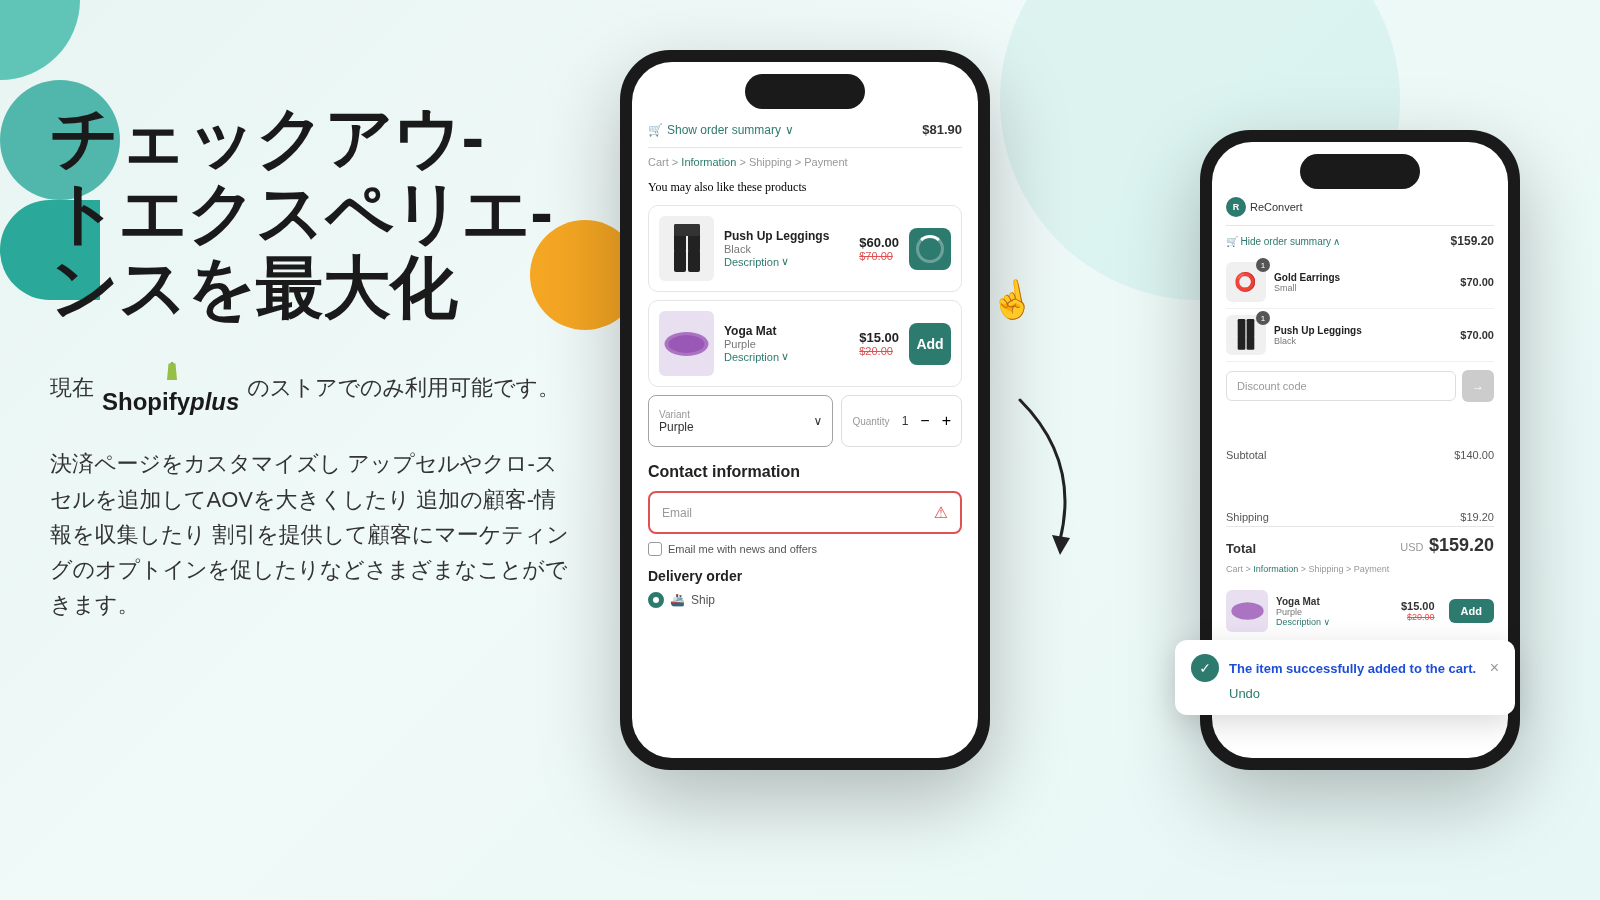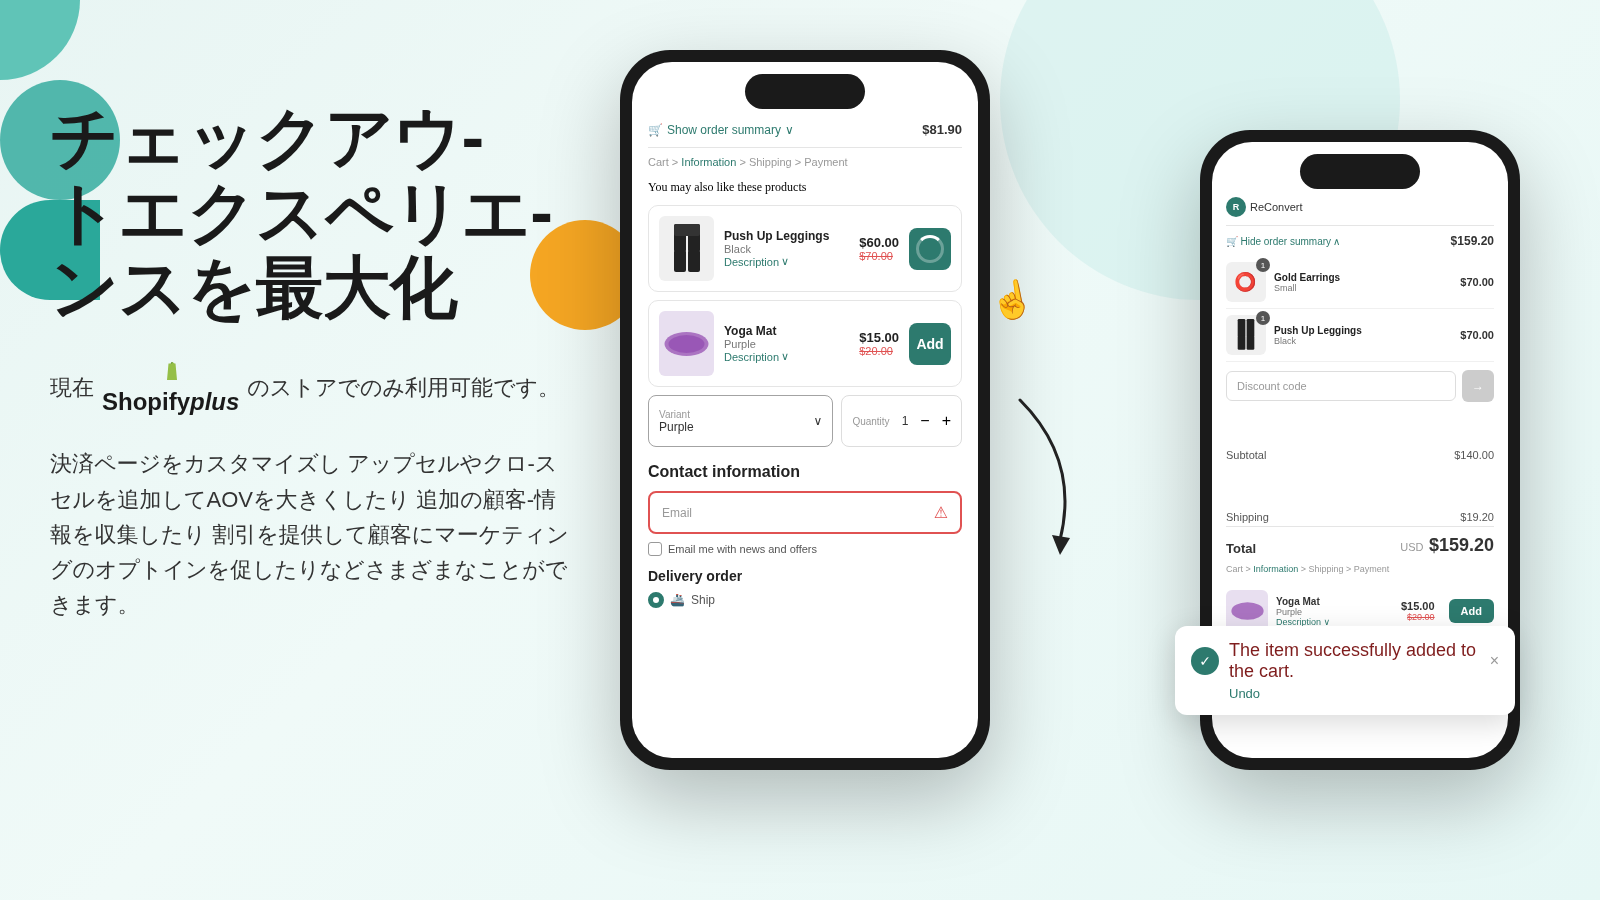--- a/index.html
+++ b/index.html
@@ -505,23 +505,23 @@
       background: #2d7a6e;
       border-radius: 50%;
       display: flex;
       align-items: center;
       justify-content: center;
       color: white;
       font-size: 14px;
       flex-shrink: 0;
     }
     .toast-text {
-      font-size: 18px;
-      font-weight: 400;
-      color: #7f1d1d;
+      font-size: 13px;
+      font-weight: 700;
+      color: #1d4ed8;
     }
     .toast-close {
       margin-left: auto;
       font-size: 16px;
       color: #999;
       cursor: pointer;
     }
     .toast-undo {
       font-size: 13px;
       color: #2d7a6e;

